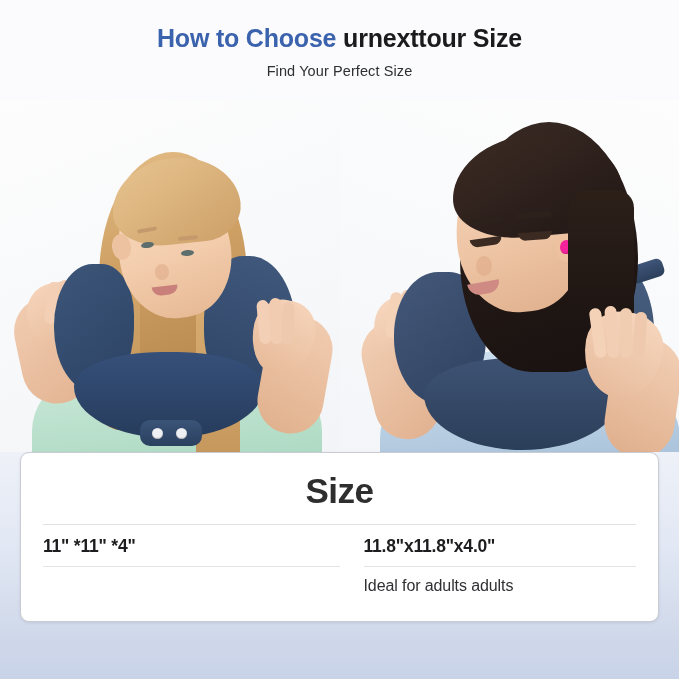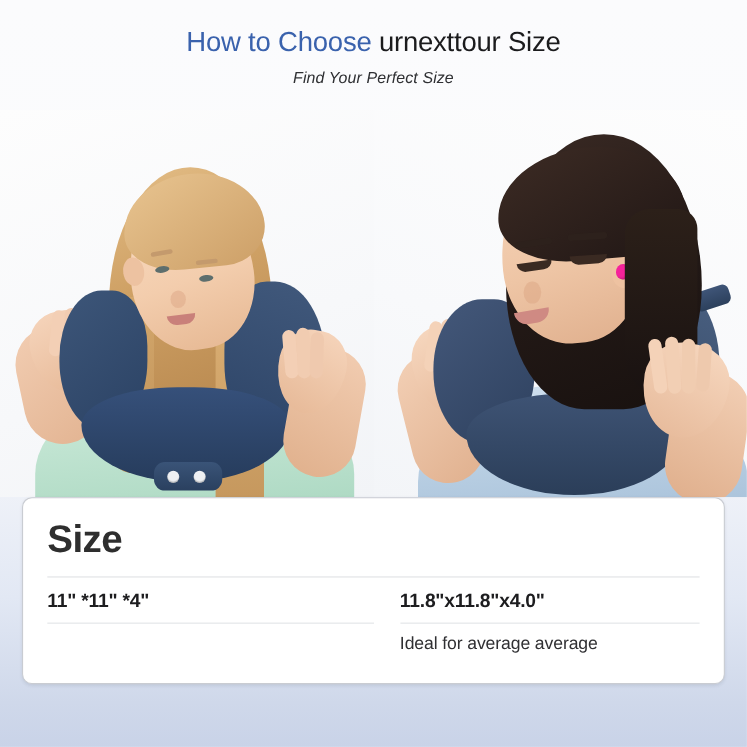--- a/index.html
+++ b/index.html
@@ -23,35 +23,34 @@
   }
 
   
   .header {
     padding-top: 24px;
     text-align: center;
   }
 
   .title {
     font-size: 25px;
-    font-weight: normal;
+    font-weight: bold;
     letter-spacing: -0.2px;
     line-height: 1.15;
     white-space: nowrap;
   }
   .title .blue  { color: #3a62ad; }
   .title .black { color: #1b1b1d; }
 
   .subtitle {
     margin-top: 10px;
     font-size: 14.5px;
     font-weight: normal;
     color: #2f3033;
     letter-spacing: 0.1px;
-    font-style: italic;
   }
 
   
   .photos {
     position: absolute;
     top: 100px;
     left: 0;
     width: 679px;
     height: 352px;
     display: flex;
@@ -160,20 +159,21 @@
     width: 639px;
     height: 170px;
     background: #ffffff;
     border: 1px solid #c9ccd2;
     border-radius: 9px;
     box-shadow: 0 1px 3px rgba(40,50,70,.10);
     padding: 0 22px;
   }
 
   .size-heading {
+    text-align: center;
     font-size: 35px;
     font-weight: bold;
     color: #2e2e2e;
     line-height: 1;
     padding-top: 20px;
     letter-spacing: -0.5px;
   }
 
   .rule-top {
     margin-top: 16px;
@@ -315,16 +315,16 @@
 
   <div class="size-rows">
     <div class="size-col col-left">
       <div class="size-value">11" *11" *4"</div>
       <div class="rule-mid"></div>
     </div>
 
     <div class="size-col col-right">
       <div class="size-value">11.8"x11.8"x4.0"</div>
       <div class="rule-mid"></div>
-      <div class="size-desc">Ideal for average average</div>
+      <div class="size-desc">Ideal for adults adults</div>
     </div>
   </div>
 </div>
 
 </body></html>

